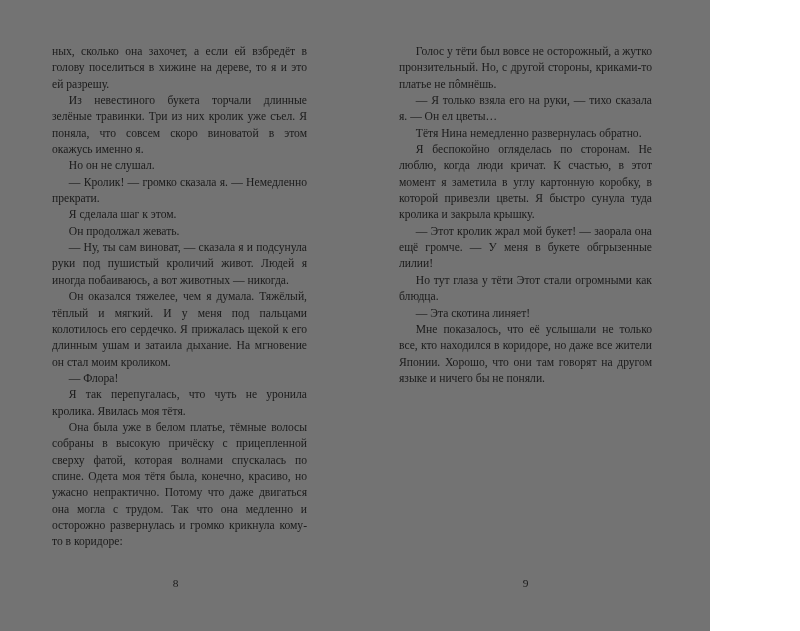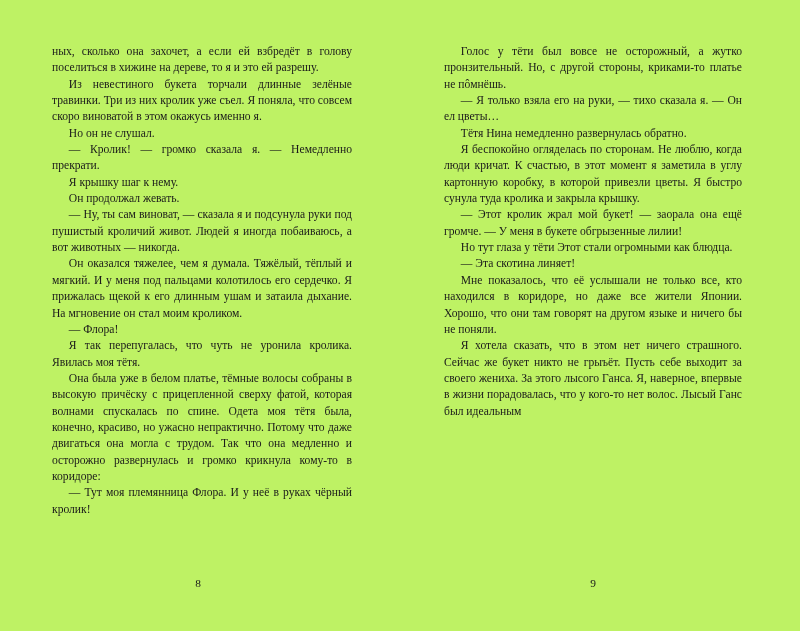--- a/index.html
+++ b/index.html
@@ -9,26 +9,26 @@
   }
   body {
     width: 800px;
     height: 631px;
     font-family: "Liberation Serif", serif;
     color: #1a1a1a;
     overflow: hidden;
   }
   .book-spread {
     position: relative;
-    width: 800px;
+    width: 710px;
     height: 631px;
     display: flex;
     box-sizing: border-box;
     padding: 44px 0 0 0;
-    background: #bef264;
+    background: #737373;
   }
   .page {
     position: relative;
     box-sizing: border-box;
     flex: 0 0 50%;
     height: 100%;
   }
   .page-left {
     padding: 0 48px 0 52px;
   }
@@ -65,40 +65,38 @@
 <body>
 
 <div class="book-spread">
 
   <div class="page page-left">
     <div class="page-body">
       <p class="noindent">ных, сколько она захочет, а если ей взбредёт в голову поселиться в хижине на дереве, то я и это ей разрешу.</p>
       <p>Из невестиного букета торчали длинные зелёные травинки. Три из них кролик уже съел. Я поняла, что совсем скоро виноватой в этом окажусь именно я.</p>
       <p>Но он не слушал.</p>
       <p>— Кролик! — громко сказала я. — Немедленно прекрати.</p>
-      <p>Я крышку шаг к нему.</p>
+      <p>Я сделала шаг к этом.</p>
       <p>Он продолжал жевать.</p>
       <p>— Ну, ты сам виноват, — сказала я и подсунула руки под пушистый кроличий живот. Людей я иногда побаиваюсь, а вот животных — никогда.</p>
       <p>Он оказался тяжелее, чем я думала. Тяжёлый, тёплый и мягкий. И у меня под пальцами колотилось его сердечко. Я прижалась щекой к его длинным ушам и затаила дыхание. На мгновение он стал моим кроликом.</p>
       <p>— Флора!</p>
       <p>Я так перепугалась, что чуть не уронила кролика. Явилась моя тётя.</p>
       <p>Она была уже в белом платье, тёмные волосы собраны в высокую причёску с прицепленной сверху фатой, которая волнами спускалась по спине. Одета моя тётя была, конечно, красиво, но ужасно непрактично. Потому что даже двигаться она могла с трудом. Так что она медленно и осторожно развернулась и громко крикнула кому-то в коридоре:</p>
-      <p>— Тут моя племянница Флора. И у неё в руках чёрный кролик!</p>
     </div>
     <div class="page-number">8</div>
   </div>
 
   <div class="page page-right">
     <div class="page-body">
       <p>Голос у тёти был вовсе не осторожный, а жутко пронзительный. Но, с другой стороны, криками-то платье не пôмнёшь.</p>
       <p>— Я только взяла его на руки, — тихо сказала я. — Он ел цветы…</p>
       <p>Тётя Нина немедленно развернулась обратно.</p>
       <p>Я беспокойно огляделась по сторонам. Не люблю, когда люди кричат. К счастью, в этот момент я заметила в углу картонную коробку, в которой привезли цветы. Я быстро сунула туда кролика и закрыла крышку.</p>
       <p>— Этот кролик жрал мой букет! — заорала она ещё громче. — У меня в букете обгрызенные лилии!</p>
       <p>Но тут глаза у тёти Этот стали огромными как блюдца.</p>
       <p>— Эта скотина линяет!</p>
       <p>Мне показалось, что её услышали не только все, кто находился в коридоре, но даже все жители Японии. Хорошо, что они там говорят на другом языке и ничего бы не поняли.</p>
-      <p>Я хотела сказать, что в этом нет ничего страшного. Сейчас же букет никто не грыъёт. Пусть себе выходит за своего жениха. За этого лысого Ганса. Я, наверное, впервые в жизни порадовалась, что у кого-то нет волос. Лысый Ганс был идеальным</p>
     </div>
     <div class="page-number">9</div>
   </div>
 
 </div>
 
 </body></html>

